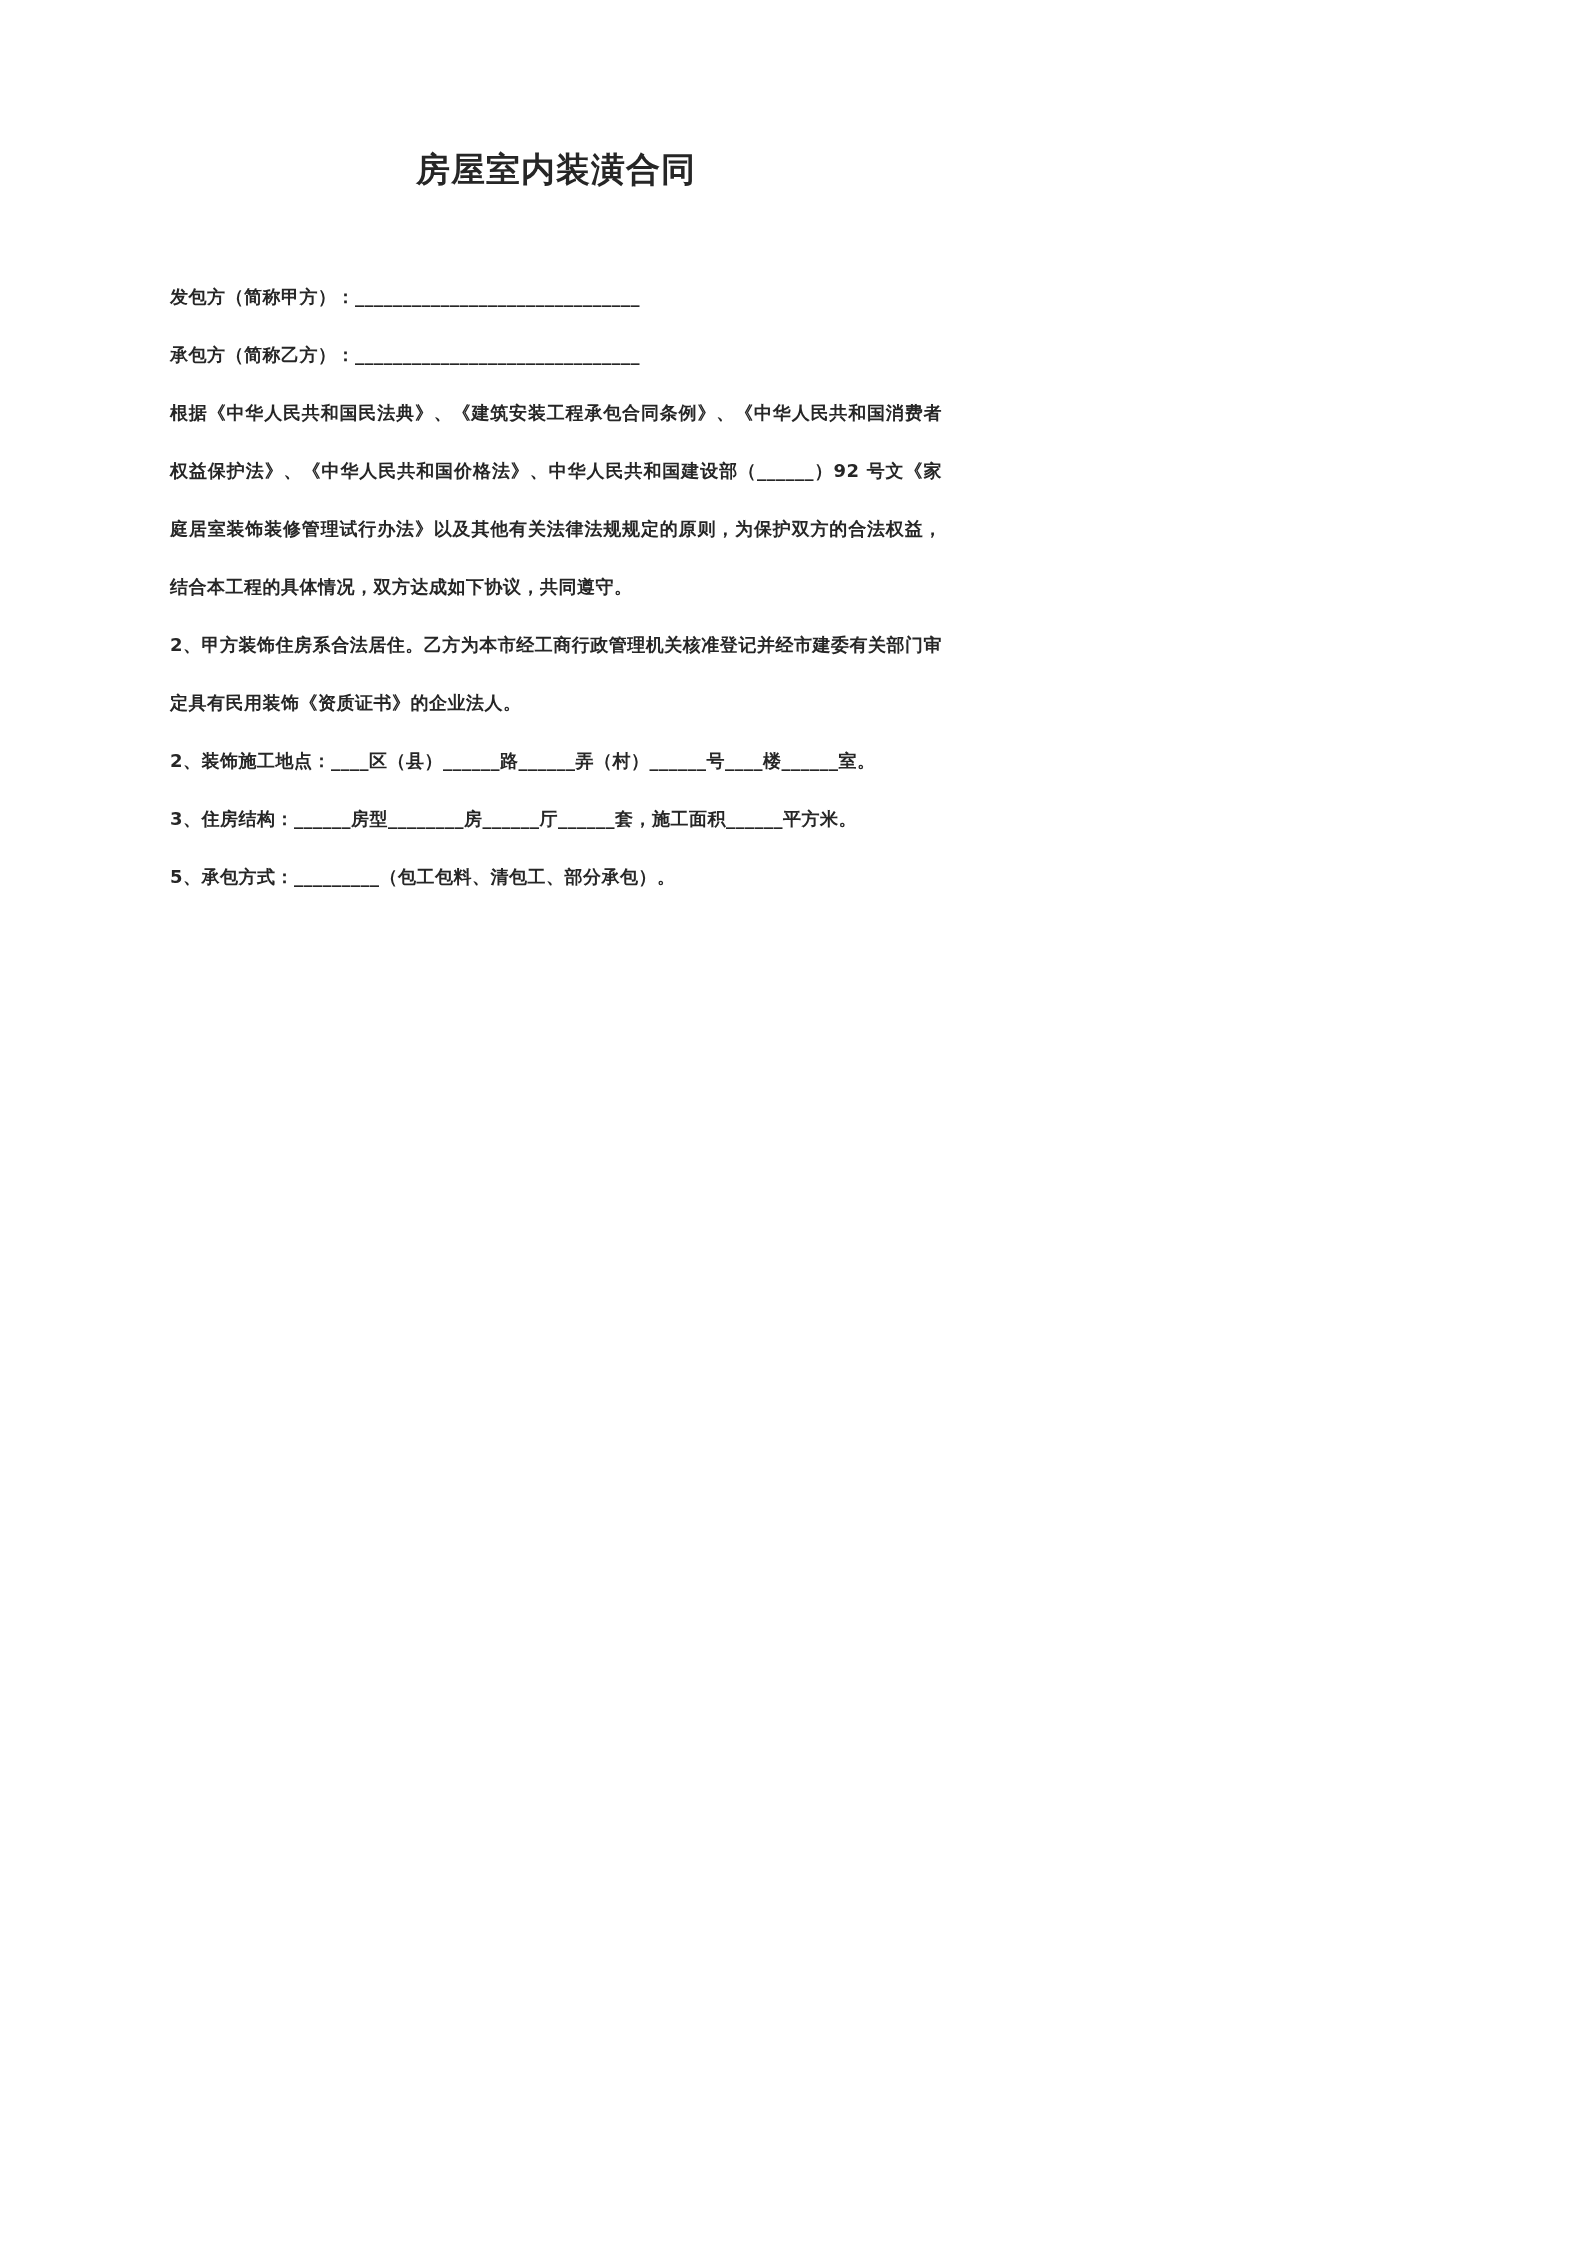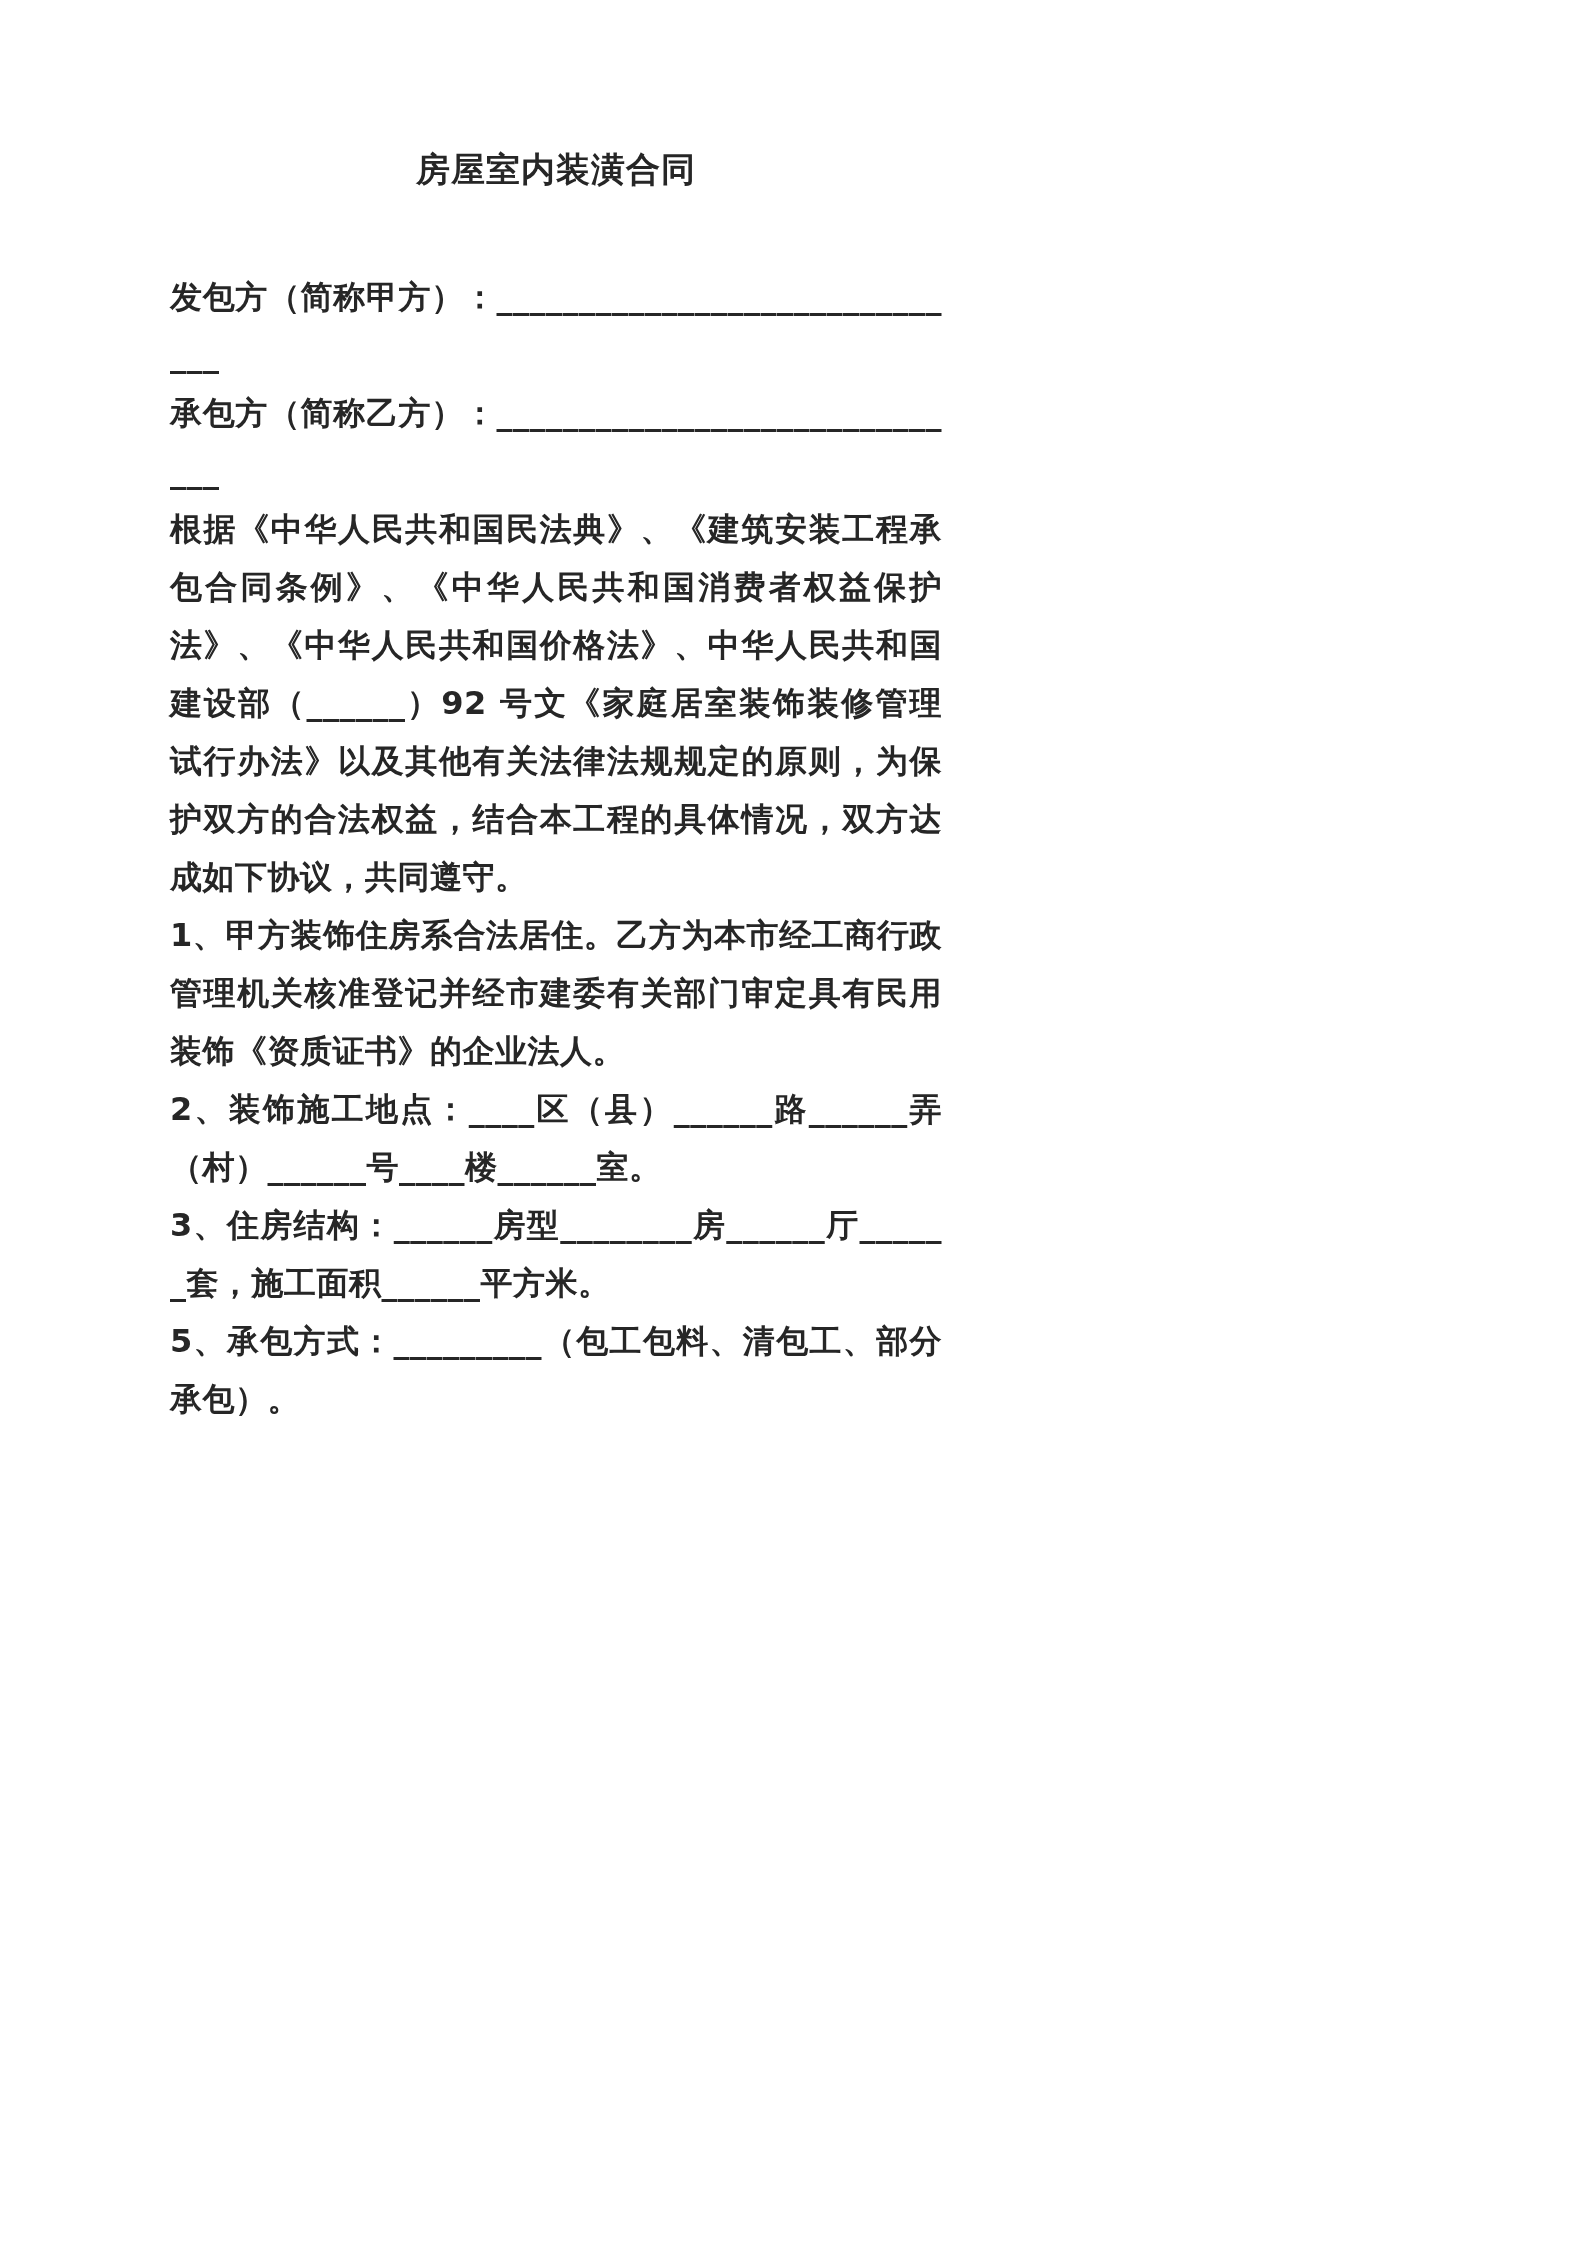--- a/index.html
+++ b/index.html
@@ -34,36 +34,36 @@
   }
   .doc-body {
     position: absolute;
     left: 170px;
     top: 268px;
     width: 772px;
     color: #262626;
   }
   .para {
     margin: 0;
-    font-size: 32px;
+    font-size: 18px;
     font-weight: 700;
     line-height: 58px;
     text-align: justify;
     text-justify: inter-ideograph;
     word-break: break-all;
     letter-spacing: 0.5px;
   }
 </style>
 </head>
 <body>
 
 <div class="page">
   <h1 class="doc-title">房屋室内装潢合同</h1>
   <div class="doc-body">
       <p class="para">发包方（简称甲方）：______________________________</p>
       <p class="para">承包方（简称乙方）：______________________________</p>
       <p class="para">根据《中华人民共和国民法典》、《建筑安装工程承包合同条例》、《中华人民共和国消费者权益保护法》、《中华人民共和国价格法》、中华人民共和国建设部（______）92 号文《家庭居室装饰装修管理试行办法》以及其他有关法律法规规定的原则，为保护双方的合法权益，结合本工程的具体情况，双方达成如下协议，共同遵守。</p>
-      <p class="para">1、甲方装饰住房系合法居住。乙方为本市经工商行政管理机关核准登记并经市建委有关部门审定具有民用装饰《资质证书》的企业法人。</p>
+      <p class="para">2、甲方装饰住房系合法居住。乙方为本市经工商行政管理机关核准登记并经市建委有关部门审定具有民用装饰《资质证书》的企业法人。</p>
       <p class="para">2、装饰施工地点：____区（县）______路______弄（村）______号____楼______室。</p>
       <p class="para">3、住房结构：______房型________房______厅______套，施工面积______平方米。</p>
       <p class="para">5、承包方式：_________（包工包料、清包工、部分承包）。</p>
     </div>
 </div>
 
 </body></html>

